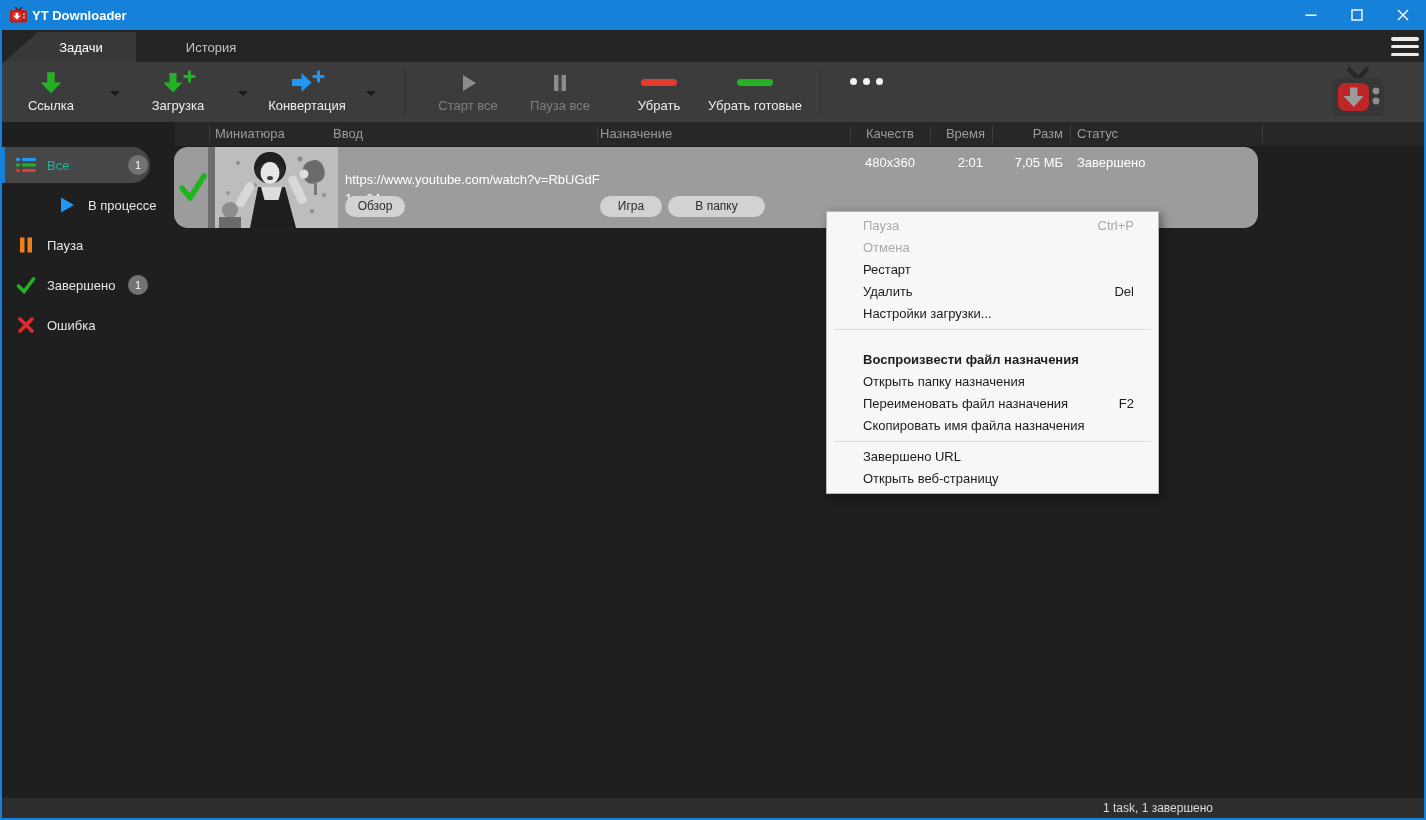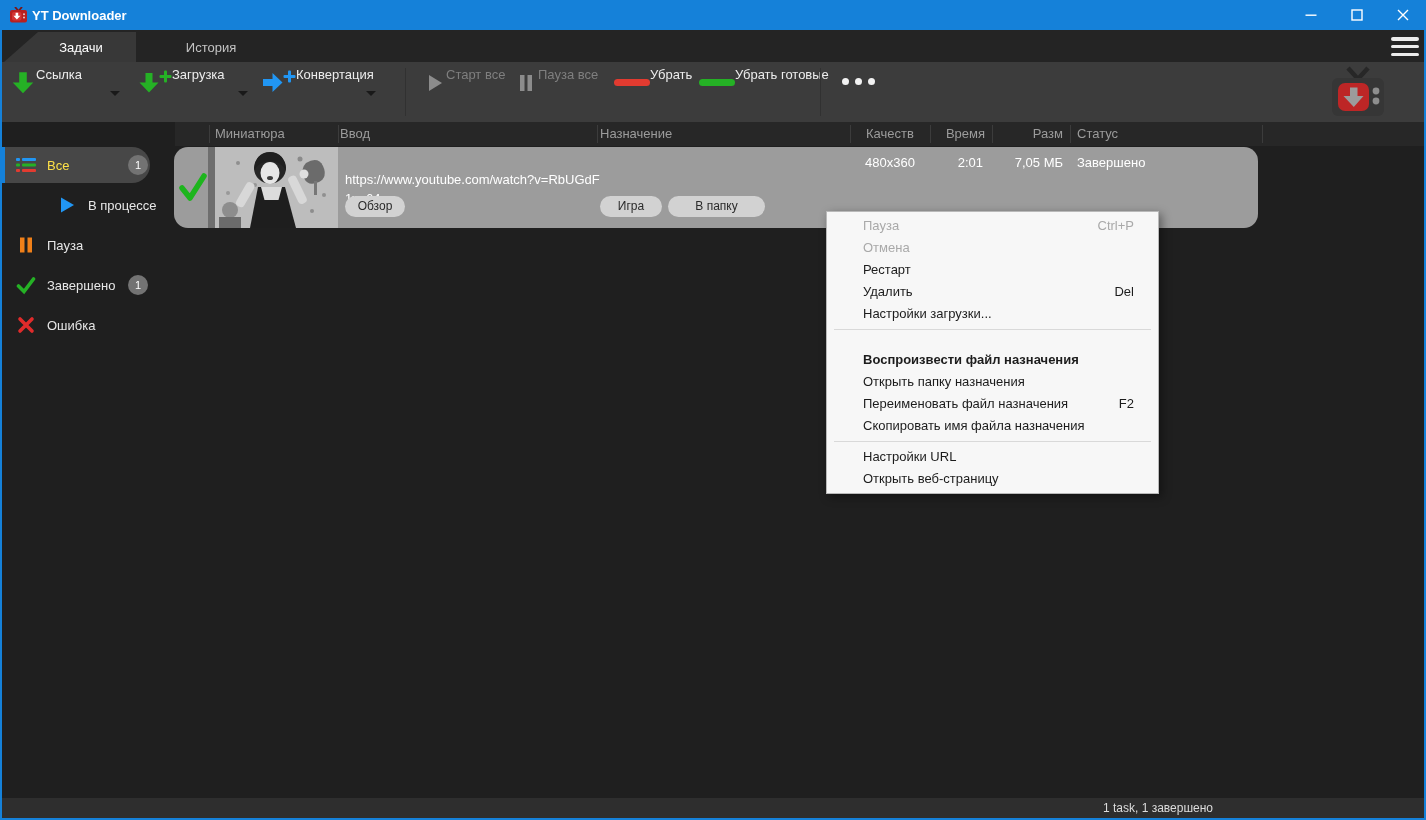--- a/index.html
+++ b/index.html
@@ -19,21 +19,21 @@
   
   .tabbar{position:absolute;top:30px;left:0;right:0;height:32px;background:#242424;z-index:5;}
   .tab-active{position:absolute;left:4px;top:2px;width:132px;height:30px;background:#383838;
     clip-path:polygon(34px 0,100% 0,100% 100%,0 100%);color:#fff;display:flex;align-items:center;justify-content:center;
     padding-left:22px;font-size:13px;box-sizing:border-box;}
   .tab-history{position:absolute;left:136px;top:2px;width:150px;height:30px;color:#c3c3c3;display:flex;align-items:center;justify-content:center;font-size:13px;}
   .hamburger{position:absolute;right:7px;top:7px;width:28px;height:19px;display:flex;flex-direction:column;justify-content:space-between;}
   .hamburger i{display:block;height:3.5px;background:#ececec;border-radius:2px;}
   
   .toolbar{position:absolute;top:62px;left:2px;right:2px;height:60px;background:#3c3c3c;z-index:4;}
-  .tbtn{position:absolute;top:5px;height:52px;display:flex;flex-direction:row;align-items:flex-start;}
+  .tbtn{position:absolute;top:5px;height:52px;display:flex;flex-direction:column;align-items:center;}
   .ticon{height:31px;display:flex;align-items:center;justify-content:center;}
   .tlabel{font-size:13px;color:#ededed;white-space:nowrap;}
   .tbtn.disabled .tlabel{color:#7f7f7f;}
   .tchev{position:absolute;top:5px;height:52px;width:26px;display:flex;align-items:center;justify-content:center;}
   .chev{width:0;height:0;border-left:5px solid transparent;border-right:5px solid transparent;border-top:5px solid #191919;}
   .tsep{position:absolute;top:6px;width:1px;height:48px;background:#313131;}
   .dash{width:36px;height:7px;border-radius:4px;}
   .dots{display:flex;gap:6px;}
   .dots i{width:7px;height:7px;border-radius:50%;background:#f2f2f2;}
   .tv-btn{position:absolute;left:1326px;top:2px;width:60px;height:56px;display:flex;align-items:center;justify-content:center;}
@@ -219,21 +219,21 @@
     <span class="side-icon">
       <svg width="20" height="20" viewBox="0 0 20 20">
         <rect x="0" y="3" width="4" height="3" rx="1" fill="#2196f3"></rect>
           <rect x="6" y="3" width="14" height="3" rx="1" fill="#2196f3"></rect>
         <rect x="0" y="8.5" width="4" height="3" rx="1" fill="#25b125"></rect>
           <rect x="6" y="8.5" width="14" height="3" rx="1" fill="#25b125"></rect>
         <rect x="0" y="14" width="4" height="3" rx="1" fill="#e23b30"></rect>
           <rect x="6" y="14" width="14" height="3" rx="1" fill="#e23b30"></rect>
       </svg>
     </span>
-    <span class="side-label" style="color:#fde047;">Все</span>
+    <span class="side-label" style="color:#14b8a6;">Все</span>
     <span class="badge">1</span>
   </div>
 
   <div class="side-item" style="top:185px;margin-left:41px;">
     <span class="side-icon">
       <svg width="20" height="20" viewBox="0 0 20 20">
           <path d="M4 2.5 v15 l13 -7.5 z" fill="#2196f3"></path>
         </svg>
     </span>
     <span class="side-label">В процессе</span>
@@ -265,21 +265,21 @@
           <path d="M4 4 L16 16 M16 4 L4 16" stroke="#e02b2b" stroke-width="3.6" stroke-linecap="round"></path>
         </svg>
     </span>
     <span class="side-label">Ошибка</span>
   </div>
 
   <div class="table-header">
     <div class="vsep" style="left:34px;"></div>
     <div class="th" style="left:40px;">Миниатюра</div>
     <div class="vsep" style="left:163px;"></div>
-    <div class="th" style="left:165px;">Ввод</div>
+    <div class="th" style="left:158px;">Ввод</div>
     <div class="vsep" style="left:422px;"></div>
     <div class="th" style="left:425px;">Назначение</div>
     <div class="vsep" style="left:675px;"></div>
     <div class="th" style="left:675px;width:80px;text-align:center;">Качеств</div>
     <div class="vsep" style="left:755px;"></div>
     <div class="th" style="left:755px;width:55px;text-align:right;">Время</div>
     <div class="vsep" style="left:817px;"></div>
     <div class="th" style="left:817px;width:71px;text-align:right;">Разм</div>
     <div class="vsep" style="left:895px;"></div>
     <div class="th" style="left:902px;">Статус</div>
@@ -357,21 +357,21 @@
       </div>
     <div class="mi">
         <span>Переименовать файл назначения</span>
         <span class="sc">F2</span>
       </div>
     <div class="mi">
         <span>Скопировать имя файла назначения</span>
       </div>
     <div class="msep"></div>
     <div class="mi">
-        <span>Настройки URL</span>
+        <span>Завершено URL</span>
       </div>
     <div class="mi">
         <span>Открыть веб-страницу</span>
       </div>
   </div>
 
   <div class="statusbar">
     <span class="status-text">1 task, 1 завершено</span>
   </div>
 

